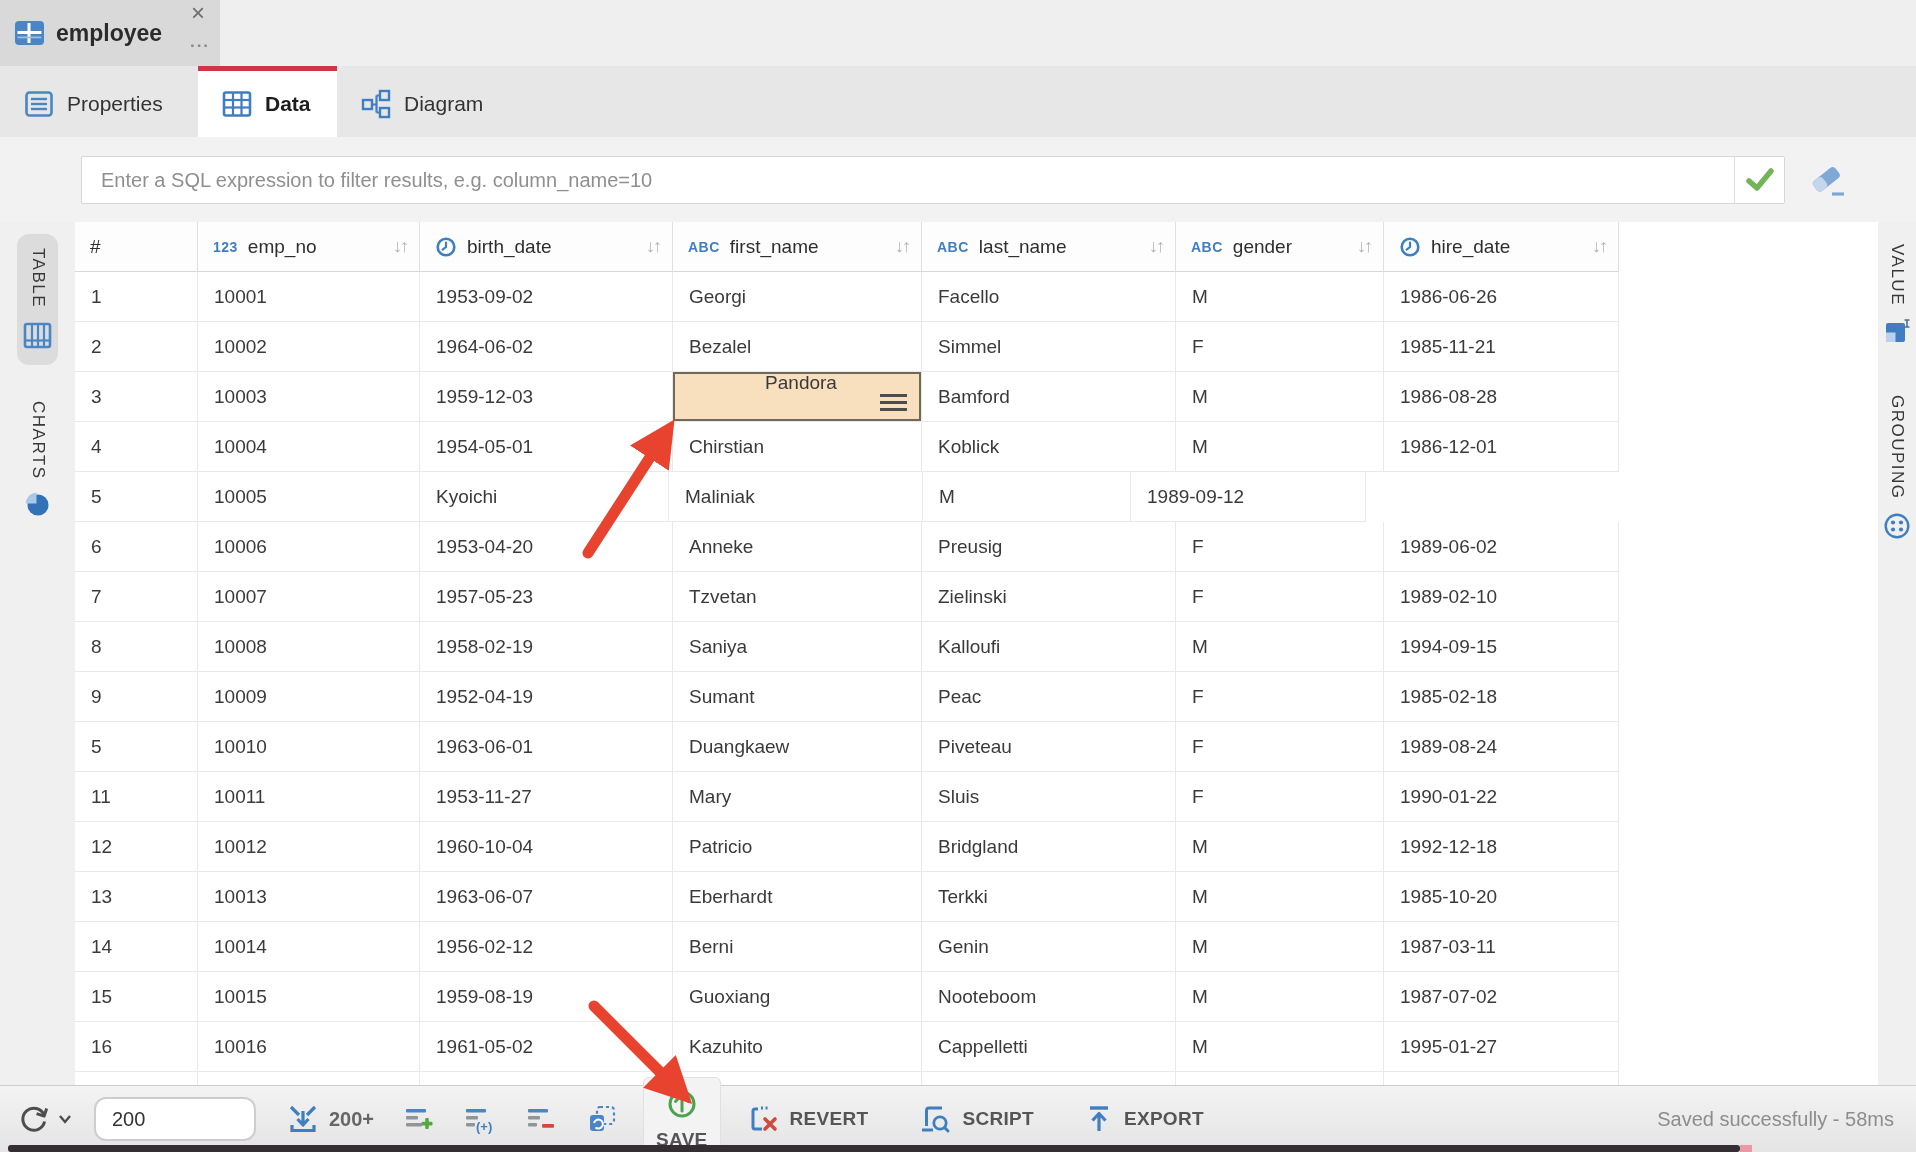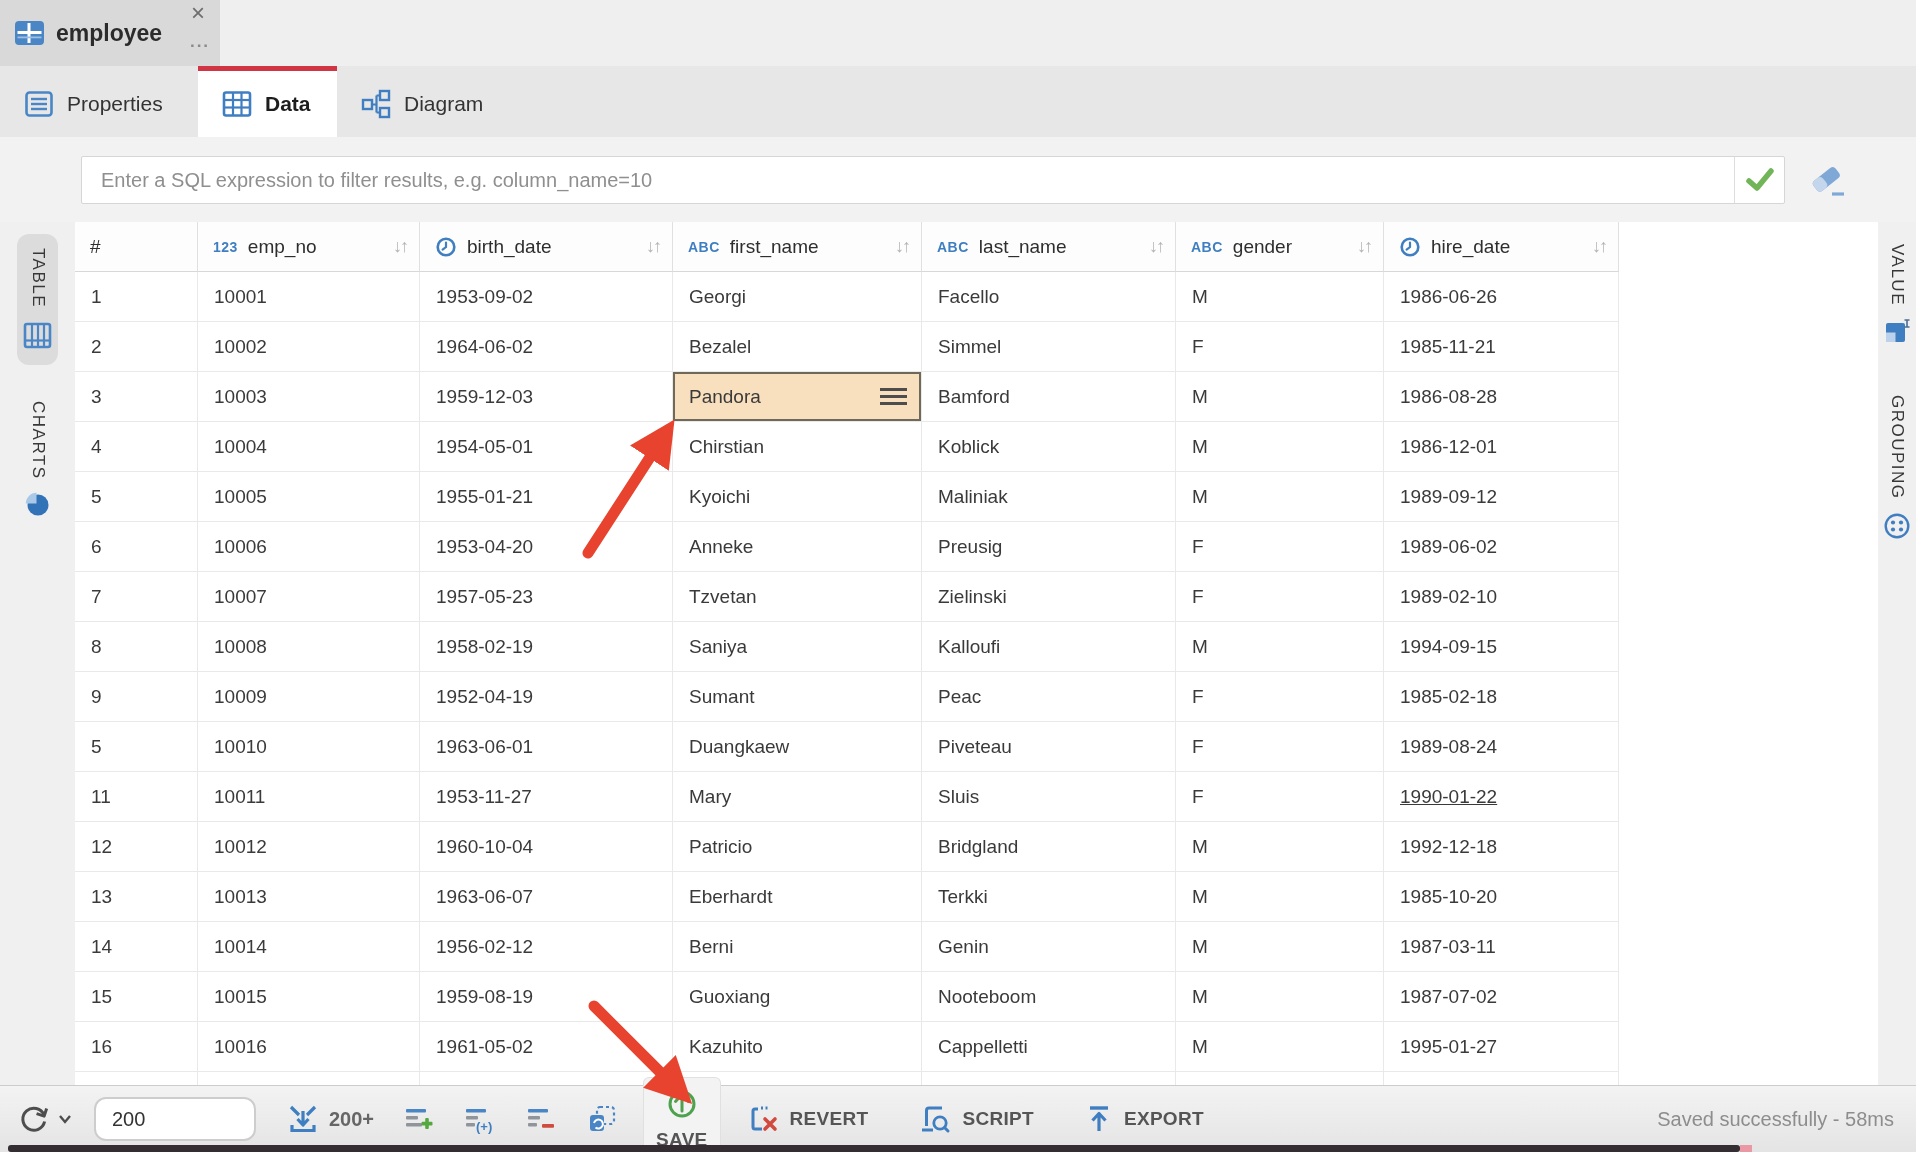--- a/index.html
+++ b/index.html
@@ -47,21 +47,21 @@
   .hcell { display:flex; align-items:center; gap:10px; padding:0 12px 0 15px;
     border-right:1px solid #e0e0e0; border-bottom:1px solid #d8d8d8; }
   .hcell .ticon { color:#3f7fc1; font-weight:bold; font-size:14px; letter-spacing:0.5px; }
   .hcell .hname { font-size:19px; color:#2e2e2e; }
   .hcell .sort { margin-left:auto; color:#b3b3b3; font-size:18px; letter-spacing:-2px; }
   .grid-row { display:flex; height:50px; }
   .cell { display:flex; align-items:center; padding:0 8px 0 16px; font-size:19px; color:#3a3a3a;
     border-right:1px solid #e9e9e9; border-bottom:1px solid #e9e9e9; overflow:hidden; white-space:nowrap;}
   .grid-row.partial { height:13px; }
   .grid-row.partial .cell { border-bottom:none; }
-  .cell.selected { background:#f8dfbe; box-shadow:inset 0 0 0 2px #6f695a; }
+  .cell.selected { background:#f8dfbe; box-shadow:inset 0 0 0 2px #6f695a;flex-direction:column; }
   .burger { margin-left:auto; margin-right:6px; display:flex; flex-direction:column; gap:4.5px; cursor:pointer;}
   .burger i { display:block; width:27px; height:2.6px; background:#4d4d4d; }
 
   
   .toolbar { position:absolute; left:0; top:1085px; width:1916px; height:67px;
     background:linear-gradient(#f3f3f3,#e4e4e4); border-top:1px solid #cccccc;
     display:flex; align-items:center; padding-left:16px; }
   .refresh-group { display:flex; align-items:center; gap:6px; cursor:pointer; }
   .fetch-input { margin-left:22px; width:162px; height:44px; border:2px solid #cdcdcd; border-radius:12px;
     background:#fff; font-size:20px; color:#333; padding:0 16px; outline:none; font-family:"Liberation Sans",sans-serif;}
@@ -329,23 +329,20 @@
           <span>1986-12-01</span>
         </div>
       </div>
       <div class="grid-row">
         <div class="cell" style="width: 123px;">
           <span>5</span>
         </div>
         <div class="cell" style="width: 222px;">
           <span>10005</span>
         </div>
-        <div class="cell" style="width: 253px;">
-          <span>1955-01-21</span>
-        </div>
         <div class="cell" style="width: 249px;">
           <span>Kyoichi</span>
         </div>
         <div class="cell" style="width: 254px;">
           <span>Maliniak</span>
         </div>
         <div class="cell" style="width: 208px;">
           <span>M</span>
         </div>
         <div class="cell" style="width: 235px;">
@@ -479,21 +476,21 @@
         </div>
         <div class="cell" style="width: 249px;">
           <span>Mary</span>
         </div>
         <div class="cell" style="width: 254px;">
           <span>Sluis</span>
         </div>
         <div class="cell" style="width: 208px;">
           <span>F</span>
         </div>
-        <div class="cell" style="width: 235px; text-decoration: underline;">
+        <div class="cell" style="width: 235px;">
           <span>1990-01-22</span>
         </div>
       </div>
       <div class="grid-row">
         <div class="cell" style="width: 123px;">
           <span>12</span>
         </div>
         <div class="cell" style="width: 222px;">
           <span>10012</span>
         </div>

